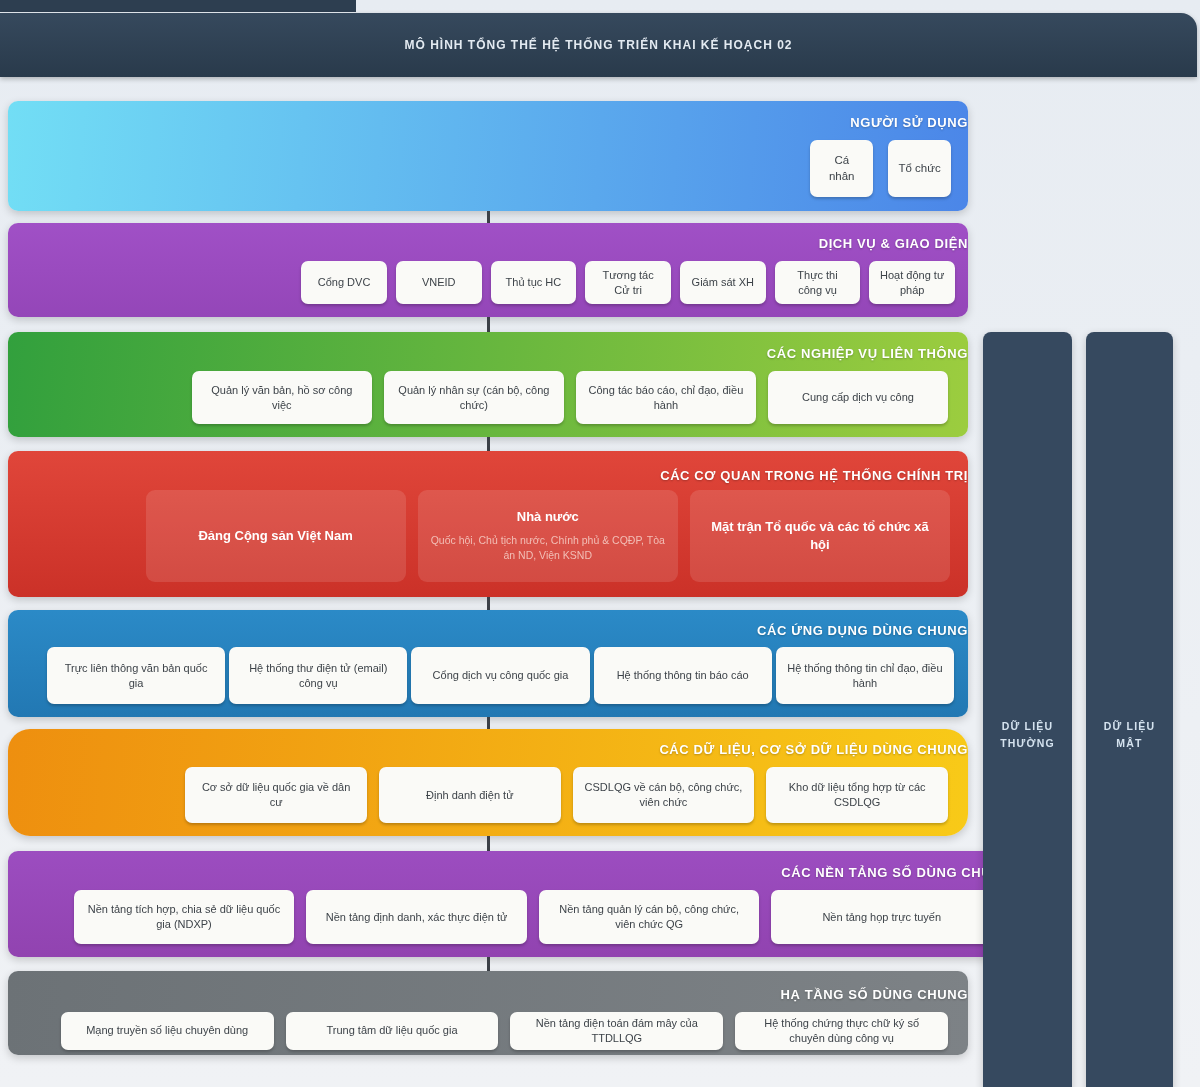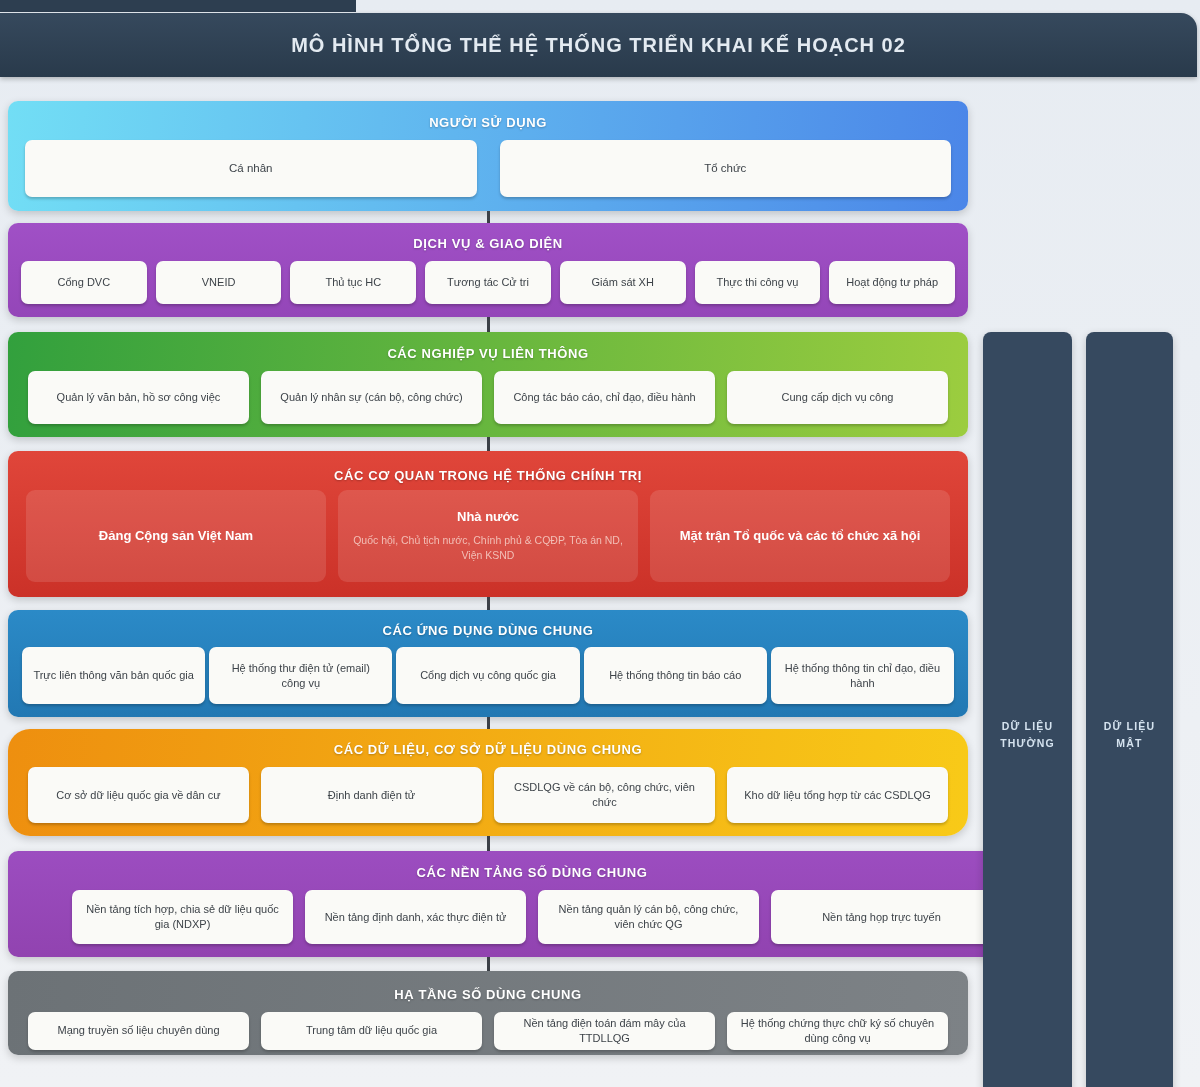--- a/index.html
+++ b/index.html
@@ -15,46 +15,46 @@
     background:#2d3e50;
   }
   .header{
     position:absolute;left:0;top:13px;width:1197px;height:64px;
     background:linear-gradient(#36495d,#293a4b);
     border-radius:0 16px 0 0;
     display:flex;align-items:center;justify-content:center;
     box-shadow:0 2px 5px rgba(0,0,0,.25);
   }
   .header-title{
-    color:#e3eaf1;font-size:20px;font-weight:bold;letter-spacing:1px;
+    color:#e3eaf1;font-size:12px;font-weight:bold;letter-spacing:1px;
   }
   .band{
     position:absolute;left:8px;width:960px;
     border-radius:10px;
     box-shadow:0 3px 8px rgba(0,0,0,.18);
-    display:flex;flex-direction:column;
+    display:flex;flex-direction:column;align-items:flex-end;
   }
   .band-title{
     text-align:center;color:#fff;font-weight:bold;font-size:13px;
     letter-spacing:.6px;text-shadow:0 1px 2px rgba(0,0,0,.25);
   }
   .band-row{
     flex:1;display:flex;align-items:stretch;
   }
   .box{
     flex:1;background:#fafaf7;border-radius:7px;
     box-shadow:0 2px 3px rgba(0,0,0,.22);
     display:flex;flex-direction:column;align-items:center;justify-content:center;
     text-align:center;color:#3d4349;font-size:11px;line-height:1.35;
     padding:4px 10px;box-sizing:border-box;
   }
   
   .band-users     {top:101px;height:110px;}
   .band-users     .band-title{padding-top:14px;}
-  .band-users     .band-row{padding:10px 17px 14px;gap:23px;}
+  .band-users     .band-row{padding:10px 17px 14px;gap:15px;}
   .band-users     .box{font-size:11.5px;}
 
   .band-services  {top:223px;height:94px;}
   .band-services  .band-title{padding-top:13px;}
   .band-services  .band-row{padding:10px 13px 13px;gap:9px;}
 
   .band-business  {top:332px;height:105px;}
   .band-business  .band-title{padding-top:14px;}
   .band-business  .band-row{padding:10px 20px 13px;gap:12px;}
 

